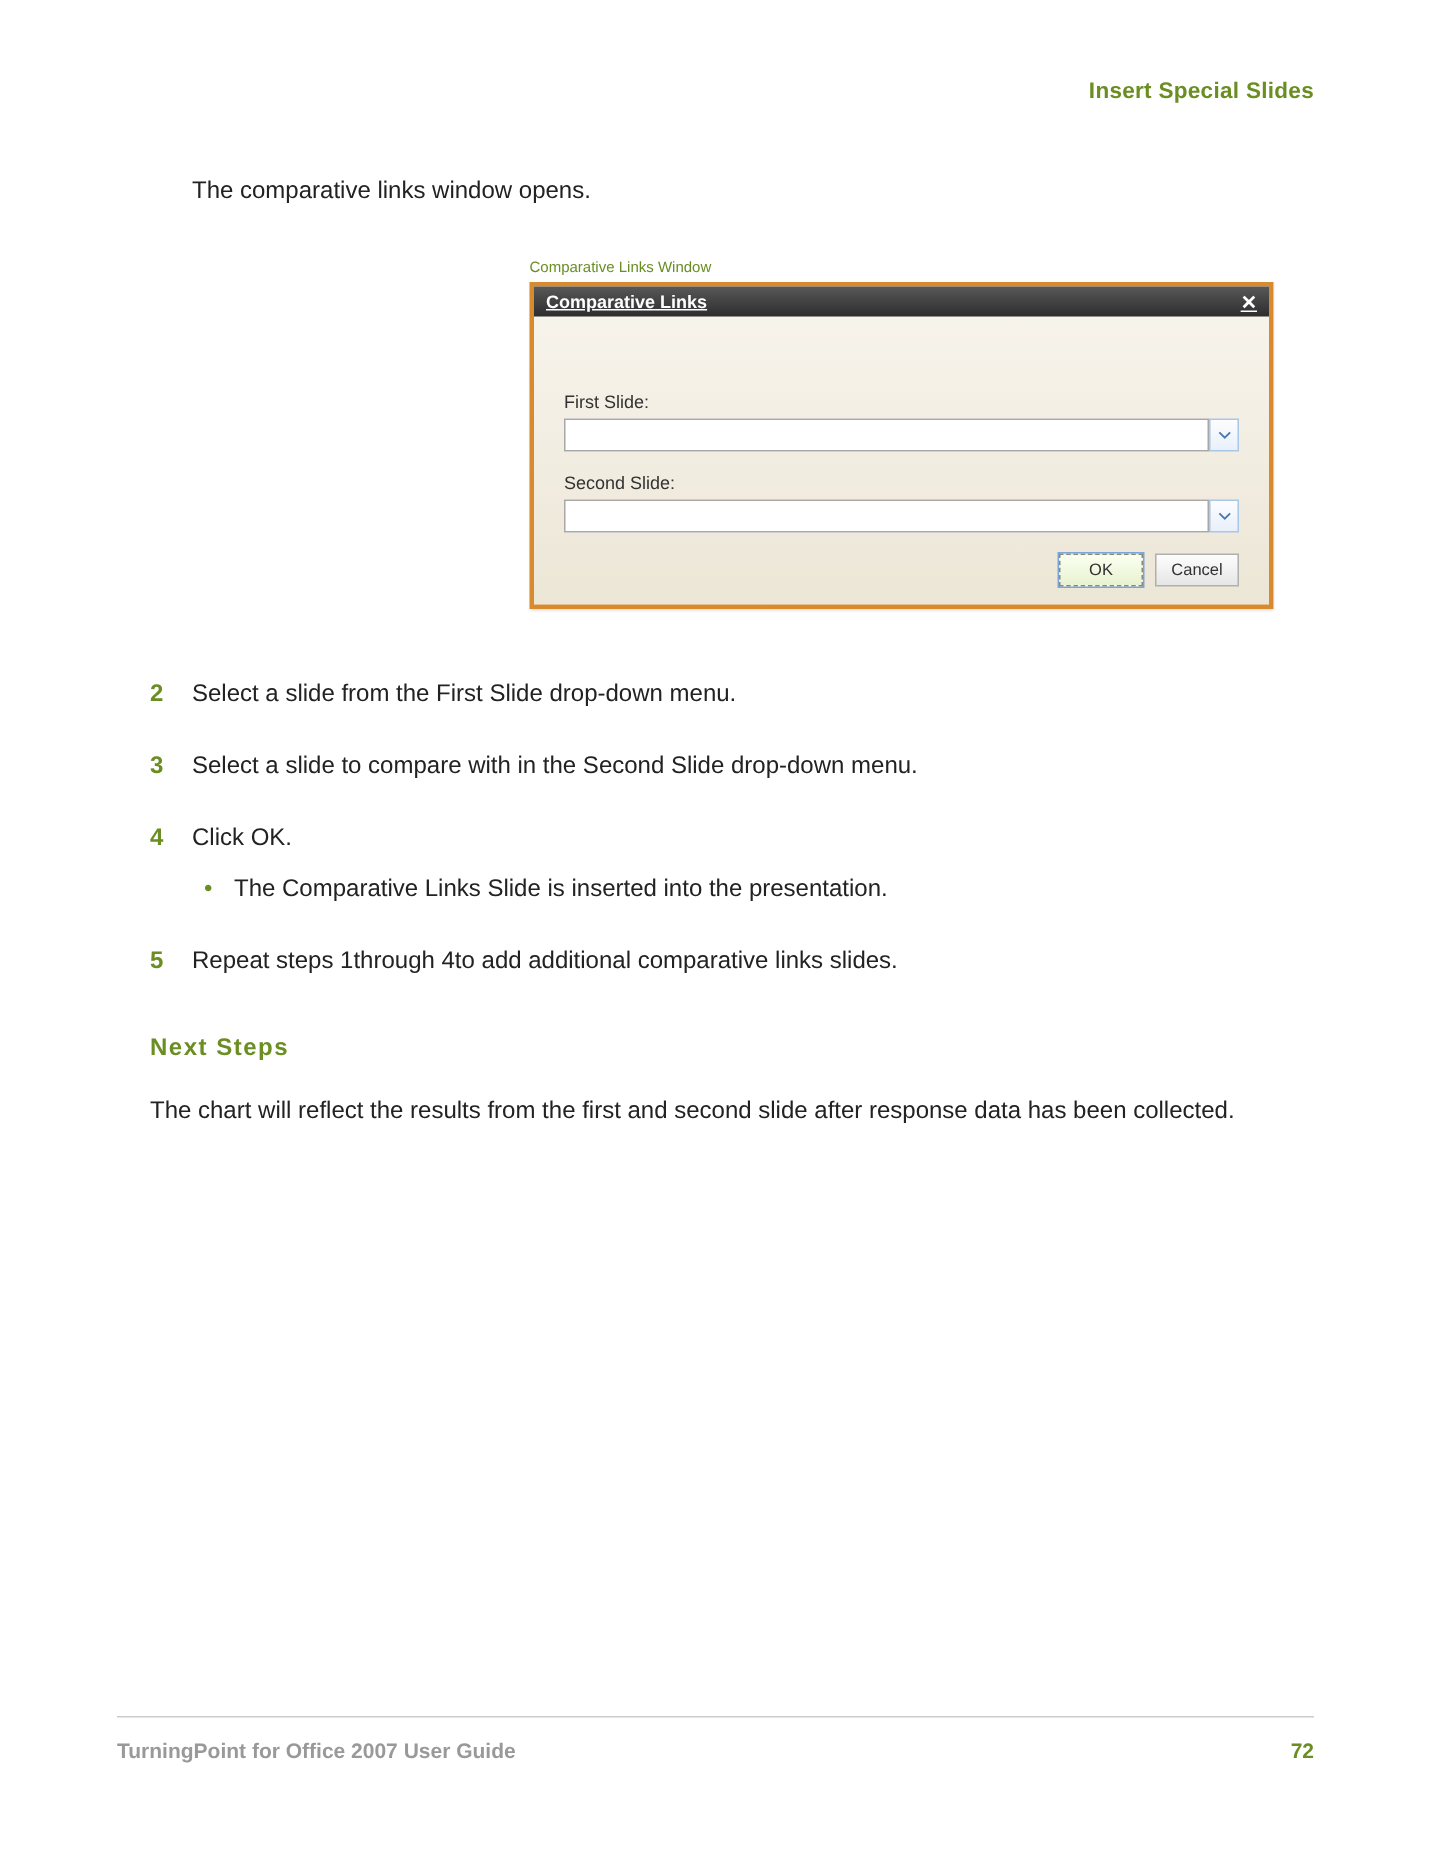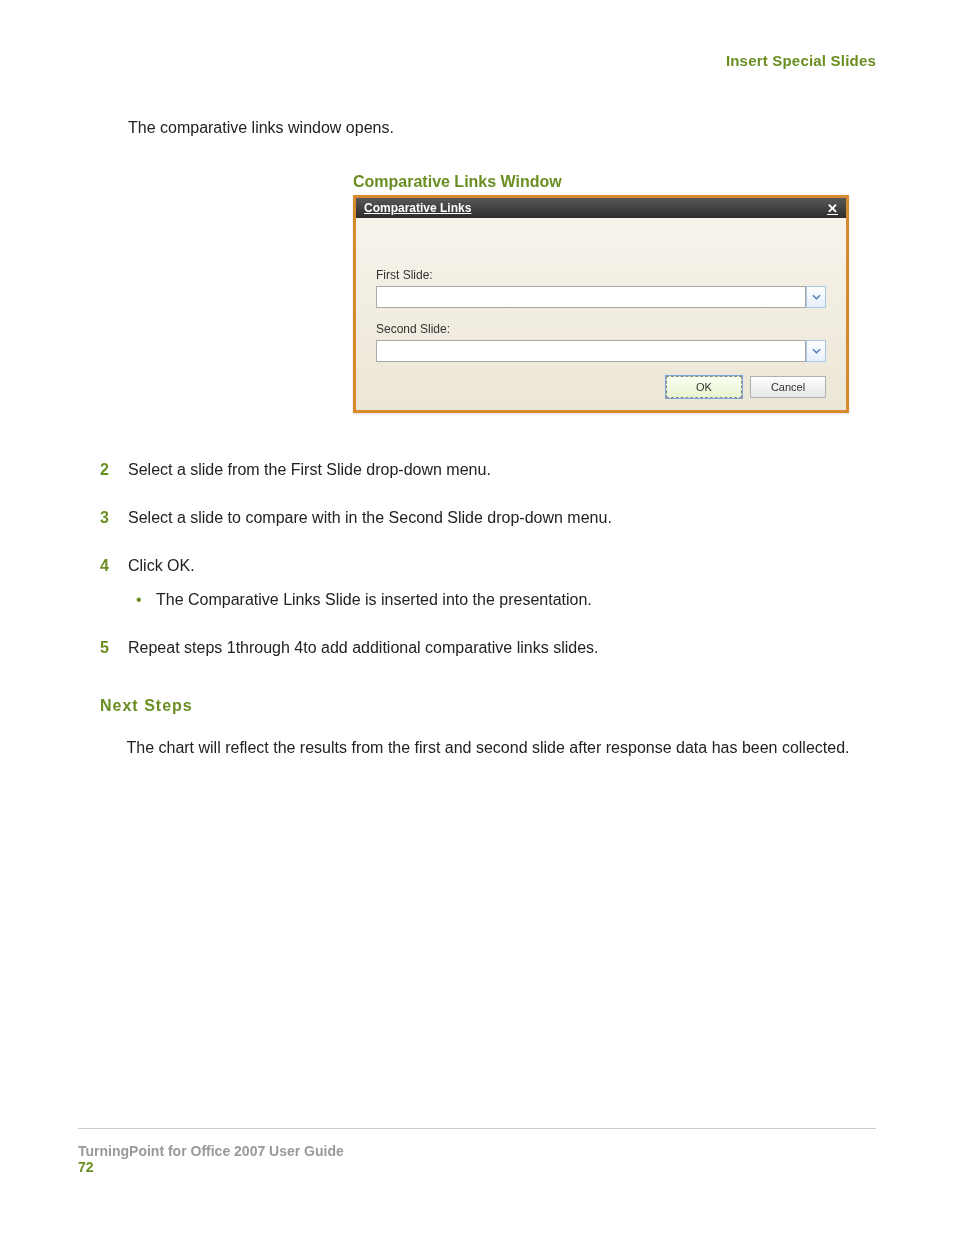--- a/index.html
+++ b/index.html
@@ -23,22 +23,22 @@
       letter-spacing: 0.2px;
     }
     .intro {
       font-size: 16px;
       color: #222;
       margin-bottom: 36px;
       margin-left: 50px;
     }
     .figure-caption {
       color: #6b8e23;
-      font-weight: 700;
-      font-size: 16px;
+      font-weight: 400;
+      font-size: 10px;
       margin-left: 275px;
       margin-bottom: 4px;
     }
     .dialog-wrap {
       margin-left: 275px;
       margin-bottom: 48px;
       width: 496px;
       border: 3px solid #d88a2e;
       background: linear-gradient(#f8f5ee, #ece6d6);
       box-shadow: 0 1px 2px rgba(0,0,0,0.15);
@@ -87,21 +87,21 @@
       justify-content: center;
     }
     .combo-arrow svg { width: 9px; height: 6px; }
     .dialog-buttons {
       display: flex;
       justify-content: flex-end;
       gap: 8px;
       margin-top: 2px;
     }
     .dlg-btn {
-      width: 76px;
+      width: 56px;
       height: 22px;
       font-size: 11px;
       border: 1px solid #b0b0b0;
       background: linear-gradient(#fdfdfd, #e6e6e6);
       display: flex;
       align-items: center;
       justify-content: center;
     }
     .dlg-btn.primary {
       border: 1px dashed #888;
@@ -146,35 +146,33 @@
       margin-left: 22px;
       margin-top: 40px;
       margin-bottom: 22px;
     }
     .para {
       font-size: 16px;
       color: #222;
       margin-left: 22px;
       margin-bottom: 28px;
       line-height: 1.35;
-      text-align: center;
     }
     .footer {
       position: absolute;
       bottom: 60px;
       left: 78px;
       right: 78px;
       border-top: 1px solid #ccc;
       padding-top: 14px;
       display: flex;
       justify-content: space-between;
       font-size: 14px;
       color: #999;
       font-weight: 600;
-      flex-direction: column;
     }
     .footer-right { color: #6b8e23; }
   </style>
 </head>
 <body>
 
 <div class="page">
   <div class="header-title">Insert Special Slides</div>
 
   <div class="intro">The comparative links window opens.</div>

